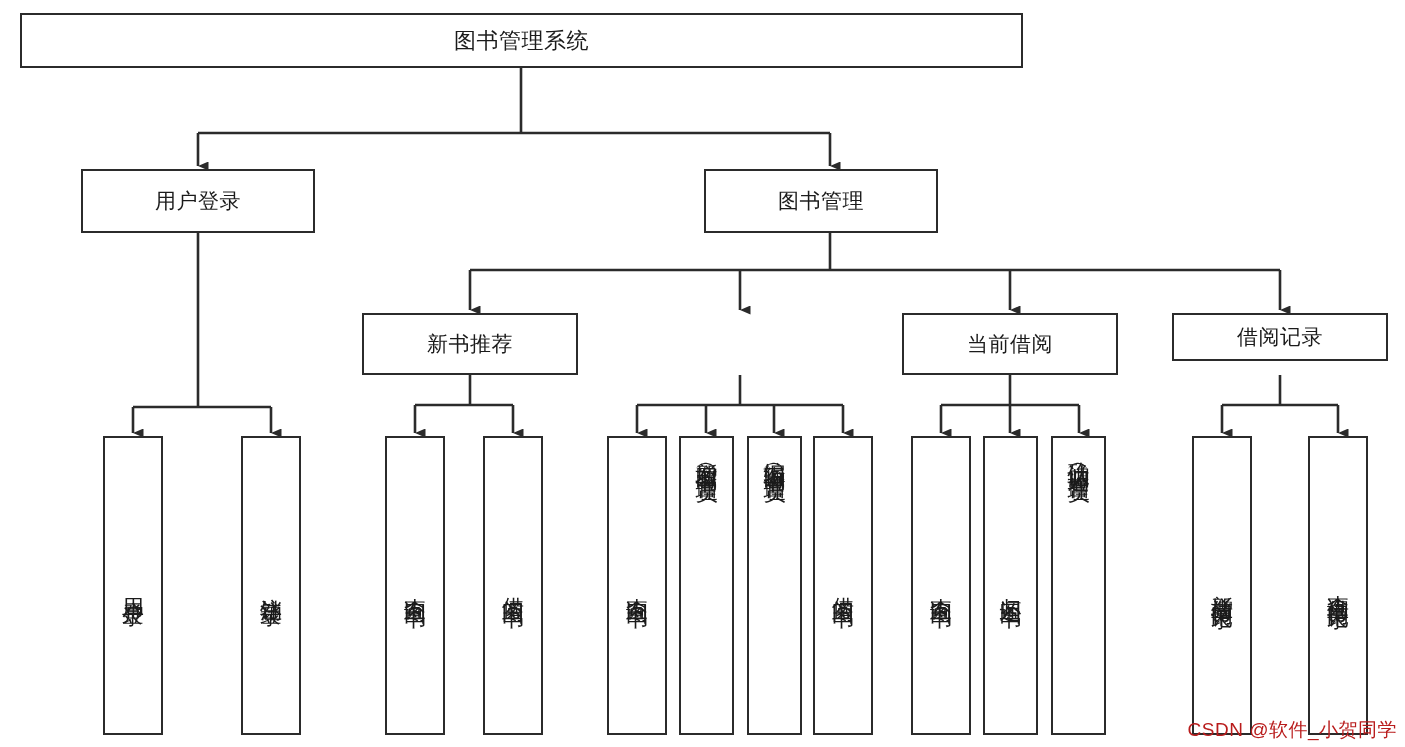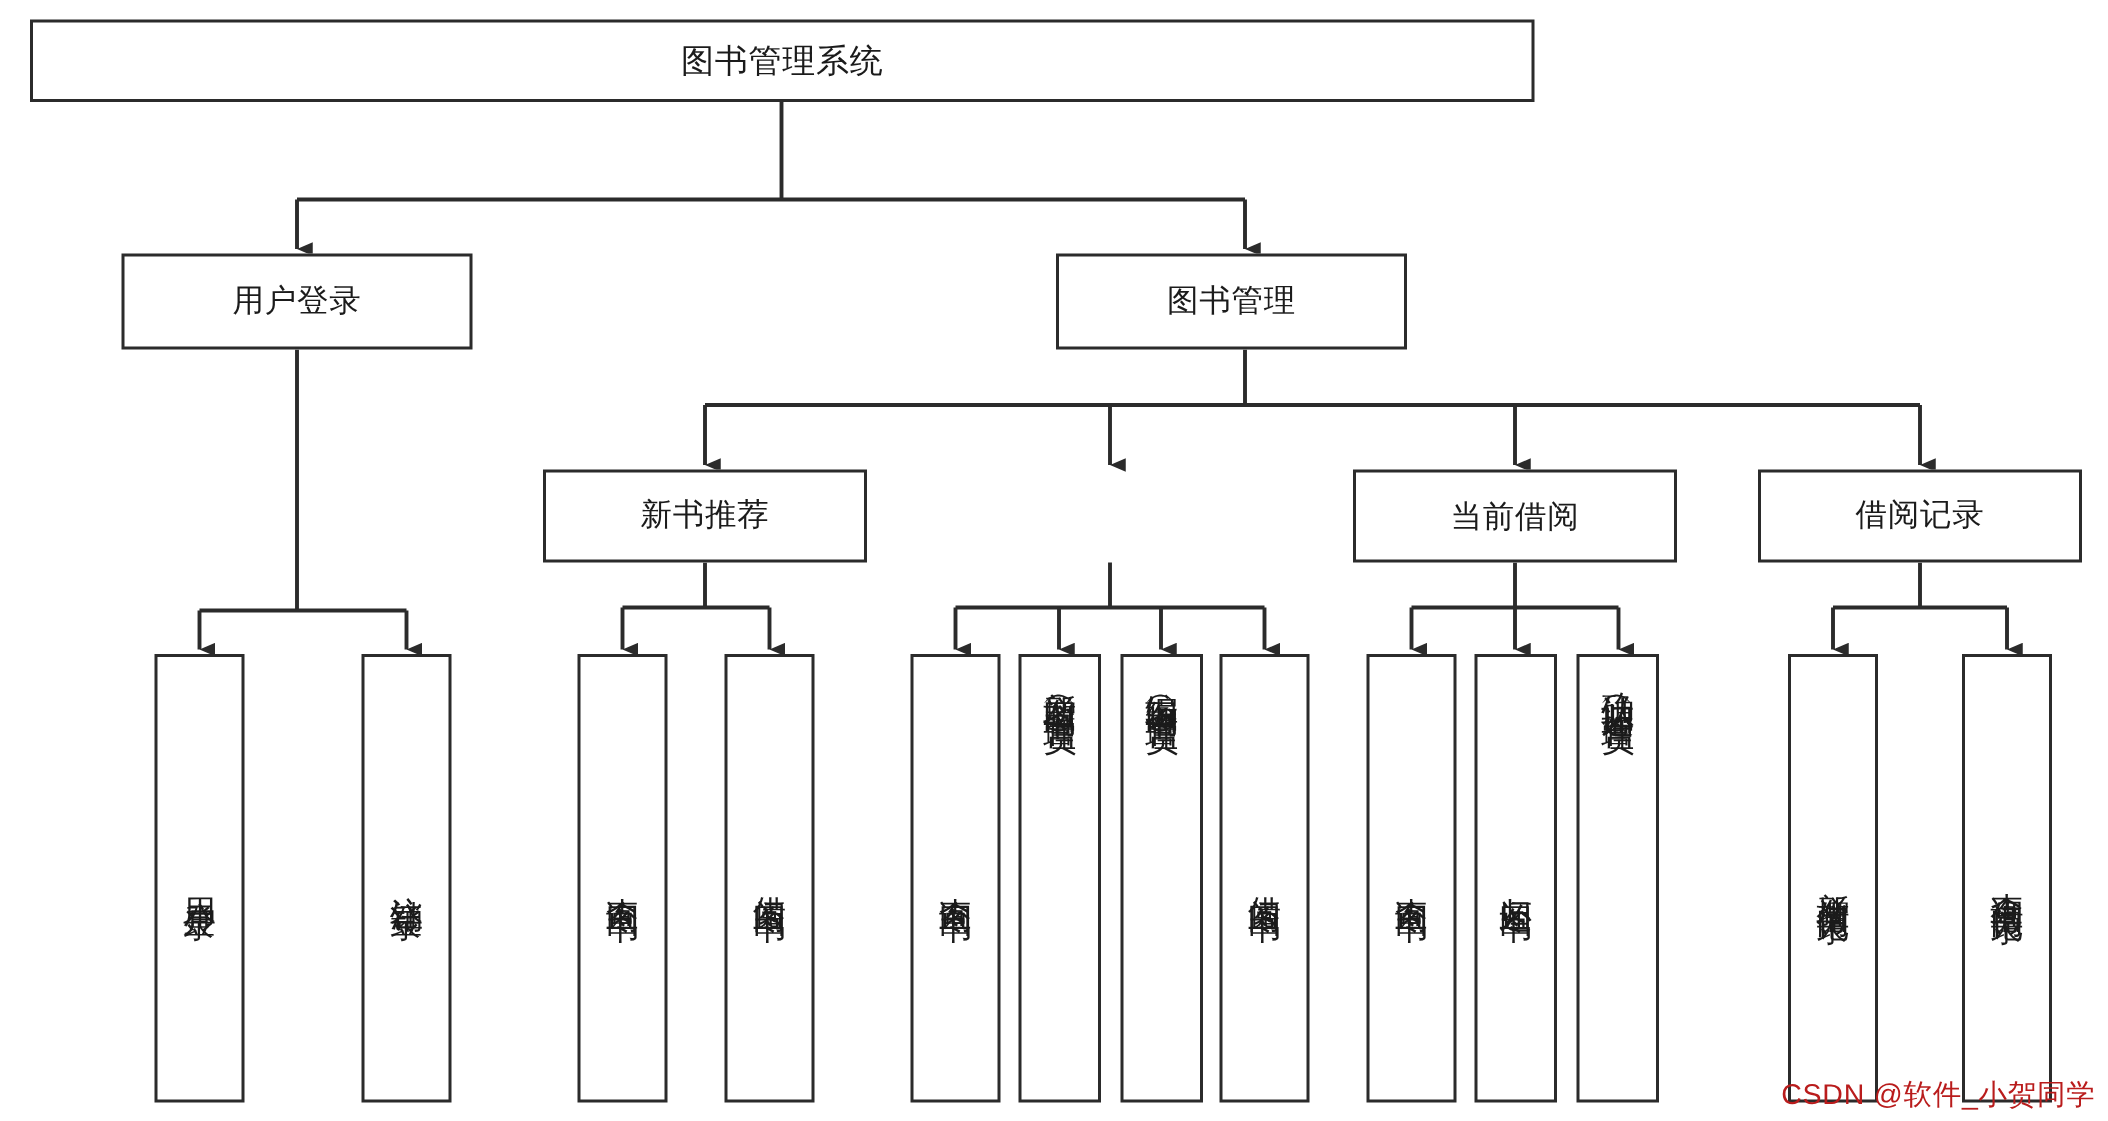--- a/index.html
+++ b/index.html
@@ -123,21 +123,21 @@
   <div class="node h-node" style="left:704px;top:169px;width:234px;height:64px;align-items:center;">
     <span class="lbl">图书管理</span>
   </div>
 
   <div class="node h-node" style="left:362px;top:313px;width:216px;height:62px;">
     <span class="lbl">新书推荐</span>
   </div>
   <div class="node h-node" style="left:902px;top:313px;width:216px;height:62px;font-family:Liberation Serif, serif;">
     <span class="lbl">当前借阅</span>
   </div>
-  <div class="node h-node" style="left:1172px;top:313px;width:216px;height:62px;">
+  <div class="node h-node" style="left:1172px;top:313px;width:216px;height:48px;">
     <span class="lbl">借阅记录</span>
   </div>
 
   <div class="node v-node center" style="left:103px;top:436px;width:60px;height:299px;">
     <span class="lbl">用户登录</span>
   </div>
   <div class="node v-node center" style="left:241px;top:436px;width:60px;height:299px;">
     <span class="lbl">注销登录</span>
   </div>
 

